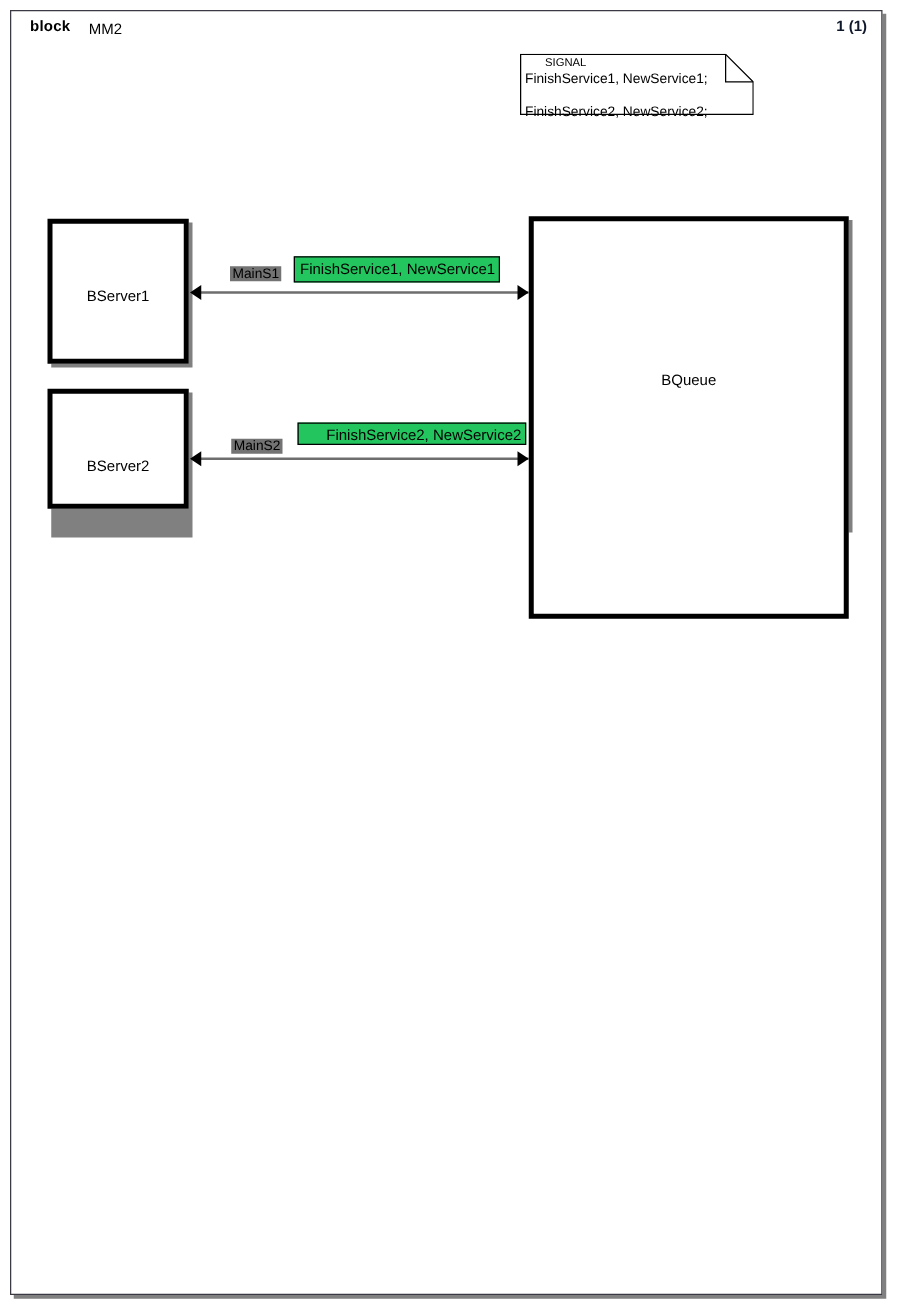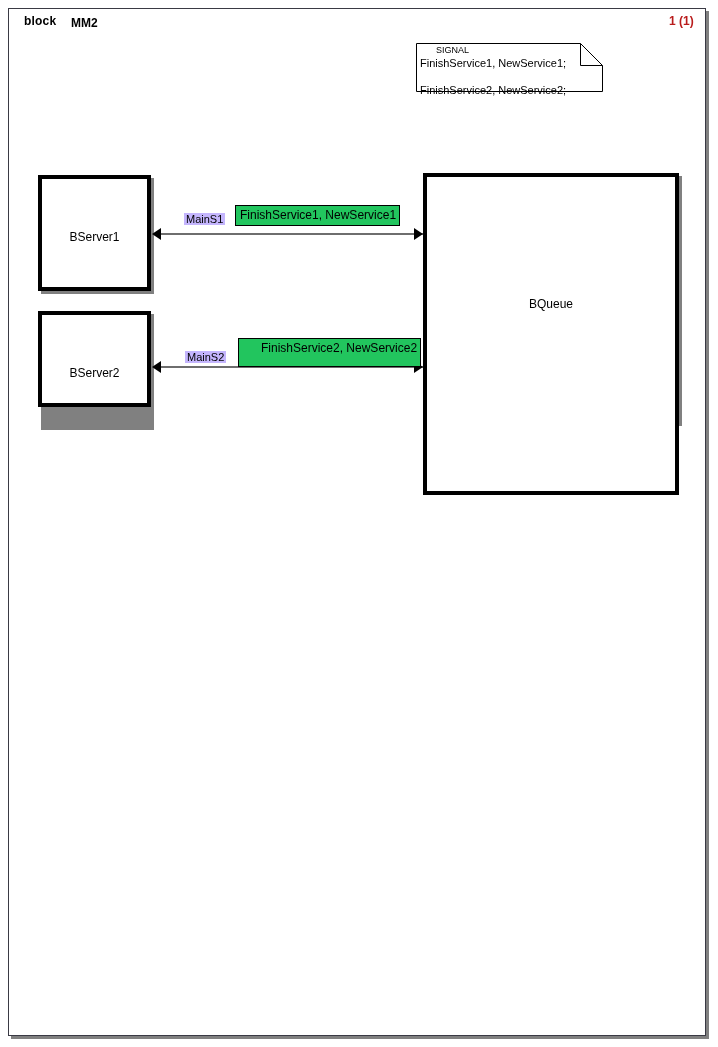--- a/index.html
+++ b/index.html
@@ -50,30 +50,30 @@
     font-weight: bold;
     color: #000000;
     letter-spacing: 0.2px;
     margin-left: 12px;
   }
   .hdr-name {
     position: absolute;
     left: 71px;
     top: 16px;
     font-size: 12px;
-    font-weight: bold;
+    font-weight: normal;
     color: #000000;
   }
   .hdr-page {
     position: absolute;
     left: 669px;
     top: 14px;
     font-size: 12px;
     font-weight: bold;
-    color: #b91c1c;
+    color: #0f172a;
   }
 
   
   .blk {
     position: absolute;
     box-sizing: border-box;
     border: 4px solid #000000;
     background: #ffffff;
     z-index: 3;
   }
@@ -139,21 +139,21 @@
   .chan-arrow.right {
     border-top: 6px solid transparent;
     border-bottom: 6px solid transparent;
     border-left: 9px solid #000000;
   }
   .chan-name {
     position: absolute;
     font-size: 11px;
     color: #000000;
     white-space: nowrap;
-    background: #c4b5fd;
+    background: #737373;
     padding: 0 2px;
     z-index: 4;
   }
   .siglist {
     position: absolute;
     box-sizing: border-box;
     border: 1px solid #000000;
     background: #22c55e;
     font-size: 12px;
     color: #000000;
@@ -202,15 +202,15 @@
   <div class="chan-line" style="left:153px; top:233px; width:270px;"></div>
   <div class="chan-arrow left" style="left:152px; top:228px;"></div>
   <div class="chan-arrow right" style="left:414px; top:228px;"></div>
   <div class="chan-name" style="left:184px; top:213px;">MainS1</div>
   <div class="siglist" style="left:235px; top:205px; height:21px;">FinishService1, NewService1</div>
 
   <div class="chan-line" style="left:153px; top:366px; width:270px;"></div>
   <div class="chan-arrow left" style="left:152px; top:361px;"></div>
   <div class="chan-arrow right" style="left:414px; top:361px;"></div>
   <div class="chan-name" style="left:185px; top:351px;">MainS2</div>
-  <div class="siglist" style="left:238px; top:338px; height:29px;padding-left:22px;">FinishService2, NewService2</div>
+  <div class="siglist" style="left:238px; top:338px; height:18px;padding-left:22px;">FinishService2, NewService2</div>
 
 </div>
 
 </body></html>

